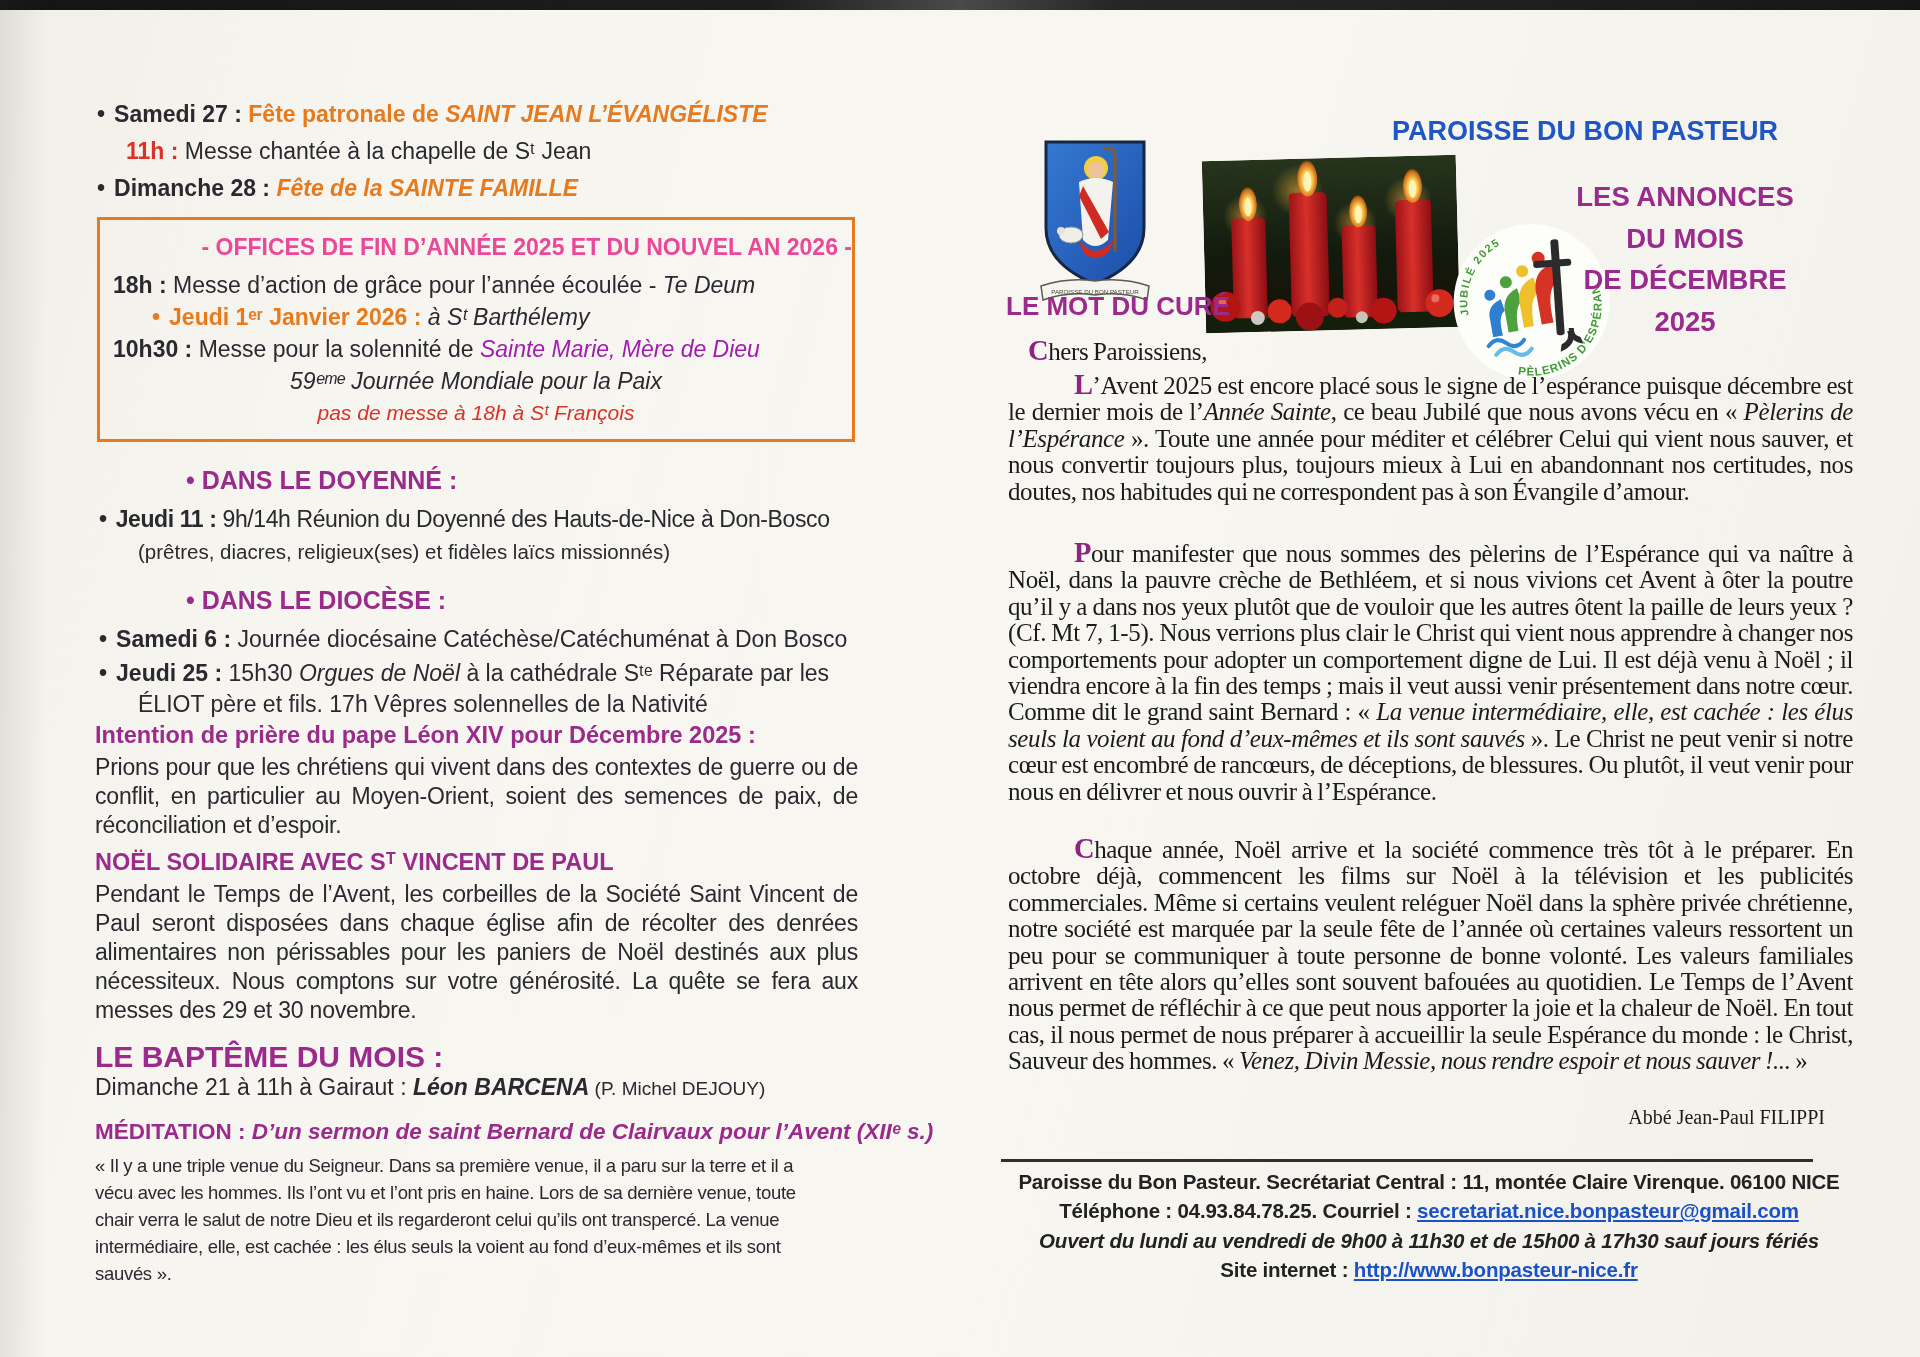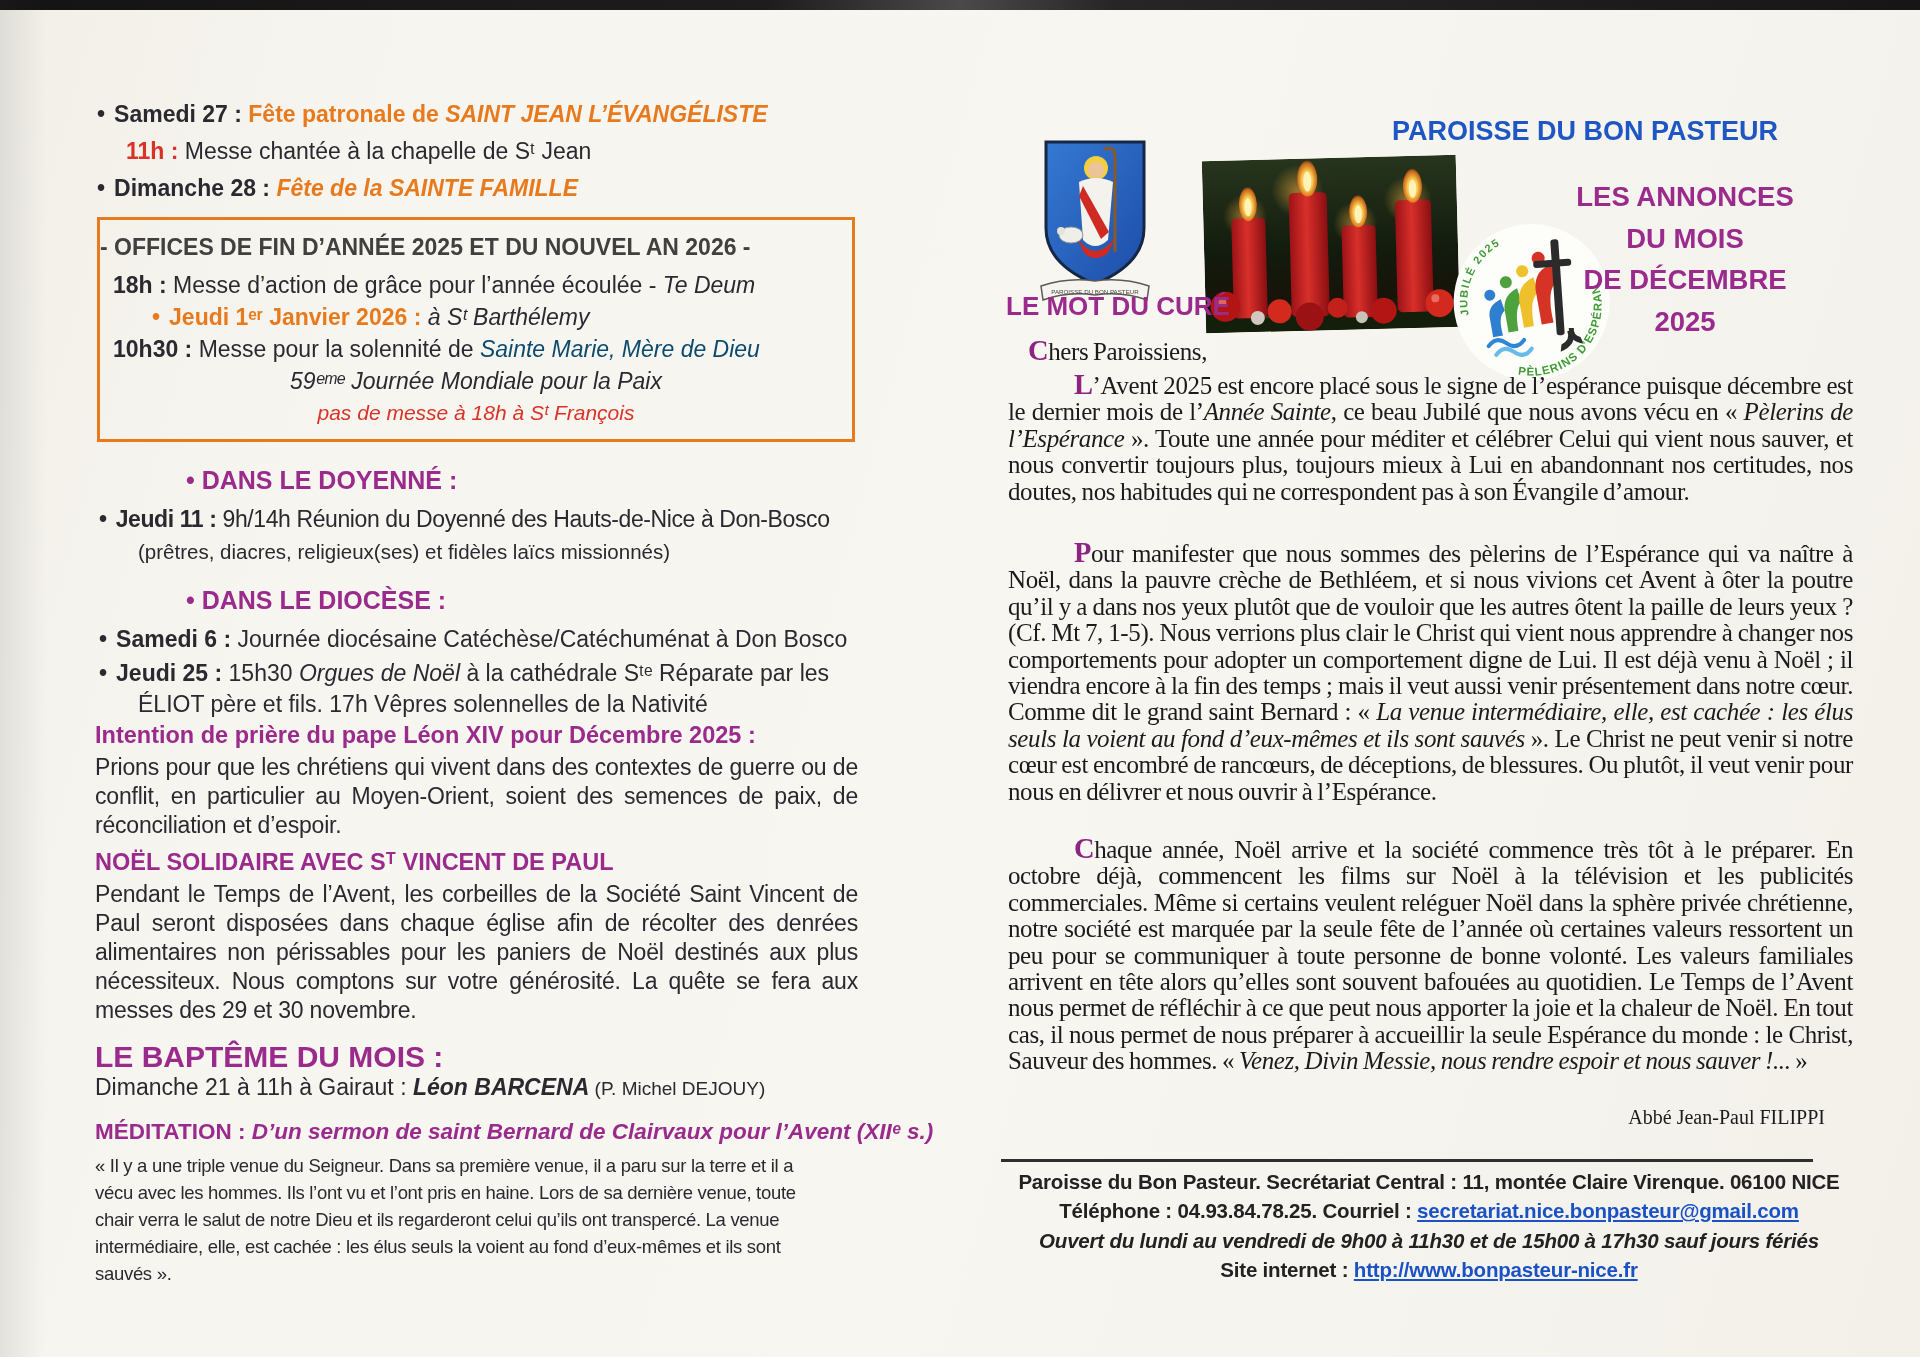--- a/index.html
+++ b/index.html
@@ -13,26 +13,26 @@
     background:linear-gradient(90deg,#141414 0%,#1d1d1d 40%,#4a4a4a 50%,#262626 58%,#161616 100%);}
   #left-edge-shade{left:0;top:0;width:46px;height:1357px;
     background:linear-gradient(90deg,rgba(60,60,60,.10),rgba(60,60,60,0));}
 
   
   .ev{font-size:23px;font-weight:bold;white-space:nowrap;}
   .blt{margin-right:9px;}
   .or{color:#e87a1e;font-weight:bold;}
   .ori{color:#e87a1e;font-weight:bold;font-style:italic;}
   .rd{color:#da3227;font-weight:bold;}
-  .bli{color:#0c4a6e;font-style:italic;}
+  .bli{color:#a21caf;font-style:italic;}
   .it{font-style:italic;}
   .pp{color:#9a2b8c;font-weight:bold;}
   #offices-box{left:97px;top:217px;width:752px;border:3px solid #e87a1e;padding:14px 0 10px 0;background:rgba(255,255,255,0.0);}
   #offices-box .bx{font-size:23px;line-height:32px;white-space:nowrap;}
-  #offices-title{text-align:left;font-size:23px;font-weight:bold;color:#404040;margin-bottom:8px;white-space:nowrap;}
+  #offices-title{text-align:right;font-size:23px;font-weight:bold;color:#ec4899;margin-bottom:8px;white-space:nowrap;}
   .bx-ind1{margin-left:52px;}
   .bx-ind2{margin-left:13px;font-weight:bold;}
   .bx-ind2 .nrm{font-weight:normal;}
   .bx-c{text-align:center;white-space:nowrap;}
   .sec-h{font-size:25px;white-space:nowrap;}
   .body-p{font-size:23px;line-height:29px;text-align:justify;letter-spacing:-0.2px;}
   .small-note{font-size:20.5px;}
   .hang{padding-left:39px;text-indent:-39px;line-height:31px;font-size:23px;width:758px;}
 
   

